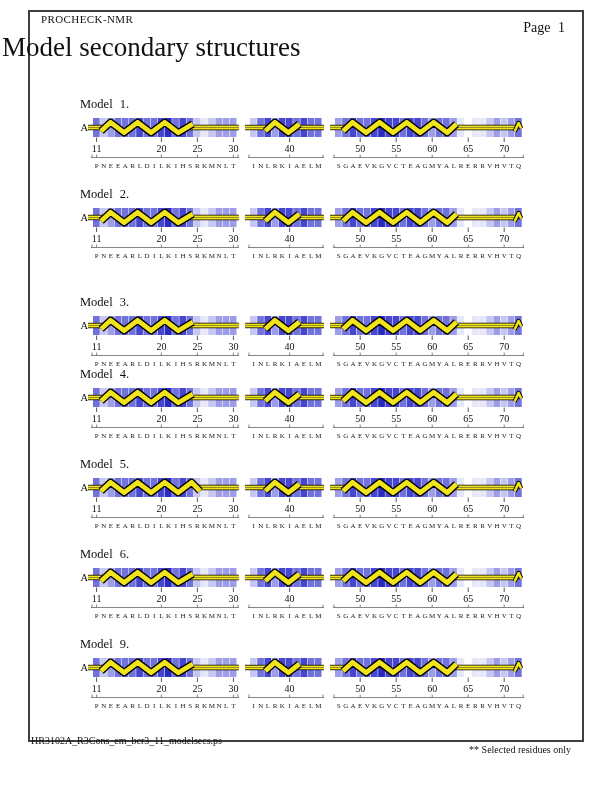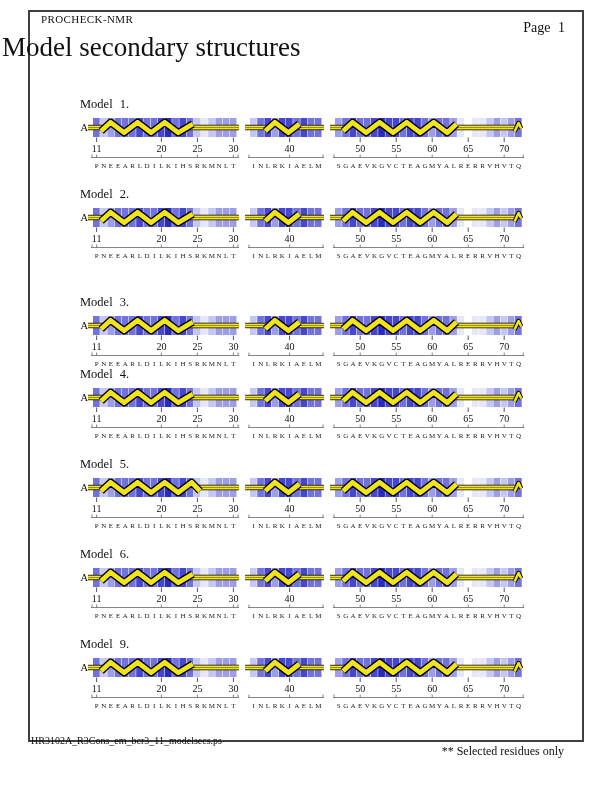--- a/index.html
+++ b/index.html
@@ -7,21 +7,21 @@
         font-family:"Liberation Serif","DejaVu Serif",serif;color:#111;}
   .frame{position:absolute;left:28px;top:10px;width:552px;height:728px;
          border:2px solid #3f3f3f;}
   .app-label{position:absolute;left:41px;top:13px;font-size:11px;letter-spacing:.4px;}
   .page-num{position:absolute;right:47px;top:20px;font-size:14px;word-spacing:4px;}
   .title{position:absolute;left:0;top:30px;width:545px;text-align:left;
          font-size:27px;font-weight:400;margin:2px;}
   .subtitle{position:absolute;left:0;top:60px;width:612px;text-align:center;
             font-size:21px;font-weight:400;margin:0;}
   .footer-left{position:absolute;left:31px;top:735px;font-size:10px;}
-  .footer-right{position:absolute;right:48px;top:744px;font-size:12px;}
+  .footer-right{position:absolute;right:41px;top:744px;font-size:10px;}
   .model-row{position:absolute;left:0;width:612px;height:85px;}
   .model-label{position:absolute;left:80px;top:0;font-size:12.5px;word-spacing:4px;}
   .chain-label{position:absolute;left:76px;top:25px;width:12px;text-align:right;
                font-size:10.5px;}
   svg.seg{position:absolute;top:21px;overflow:visible;display:block;}
 </style>
 </head>
 <body>
 
 <div class="page">

